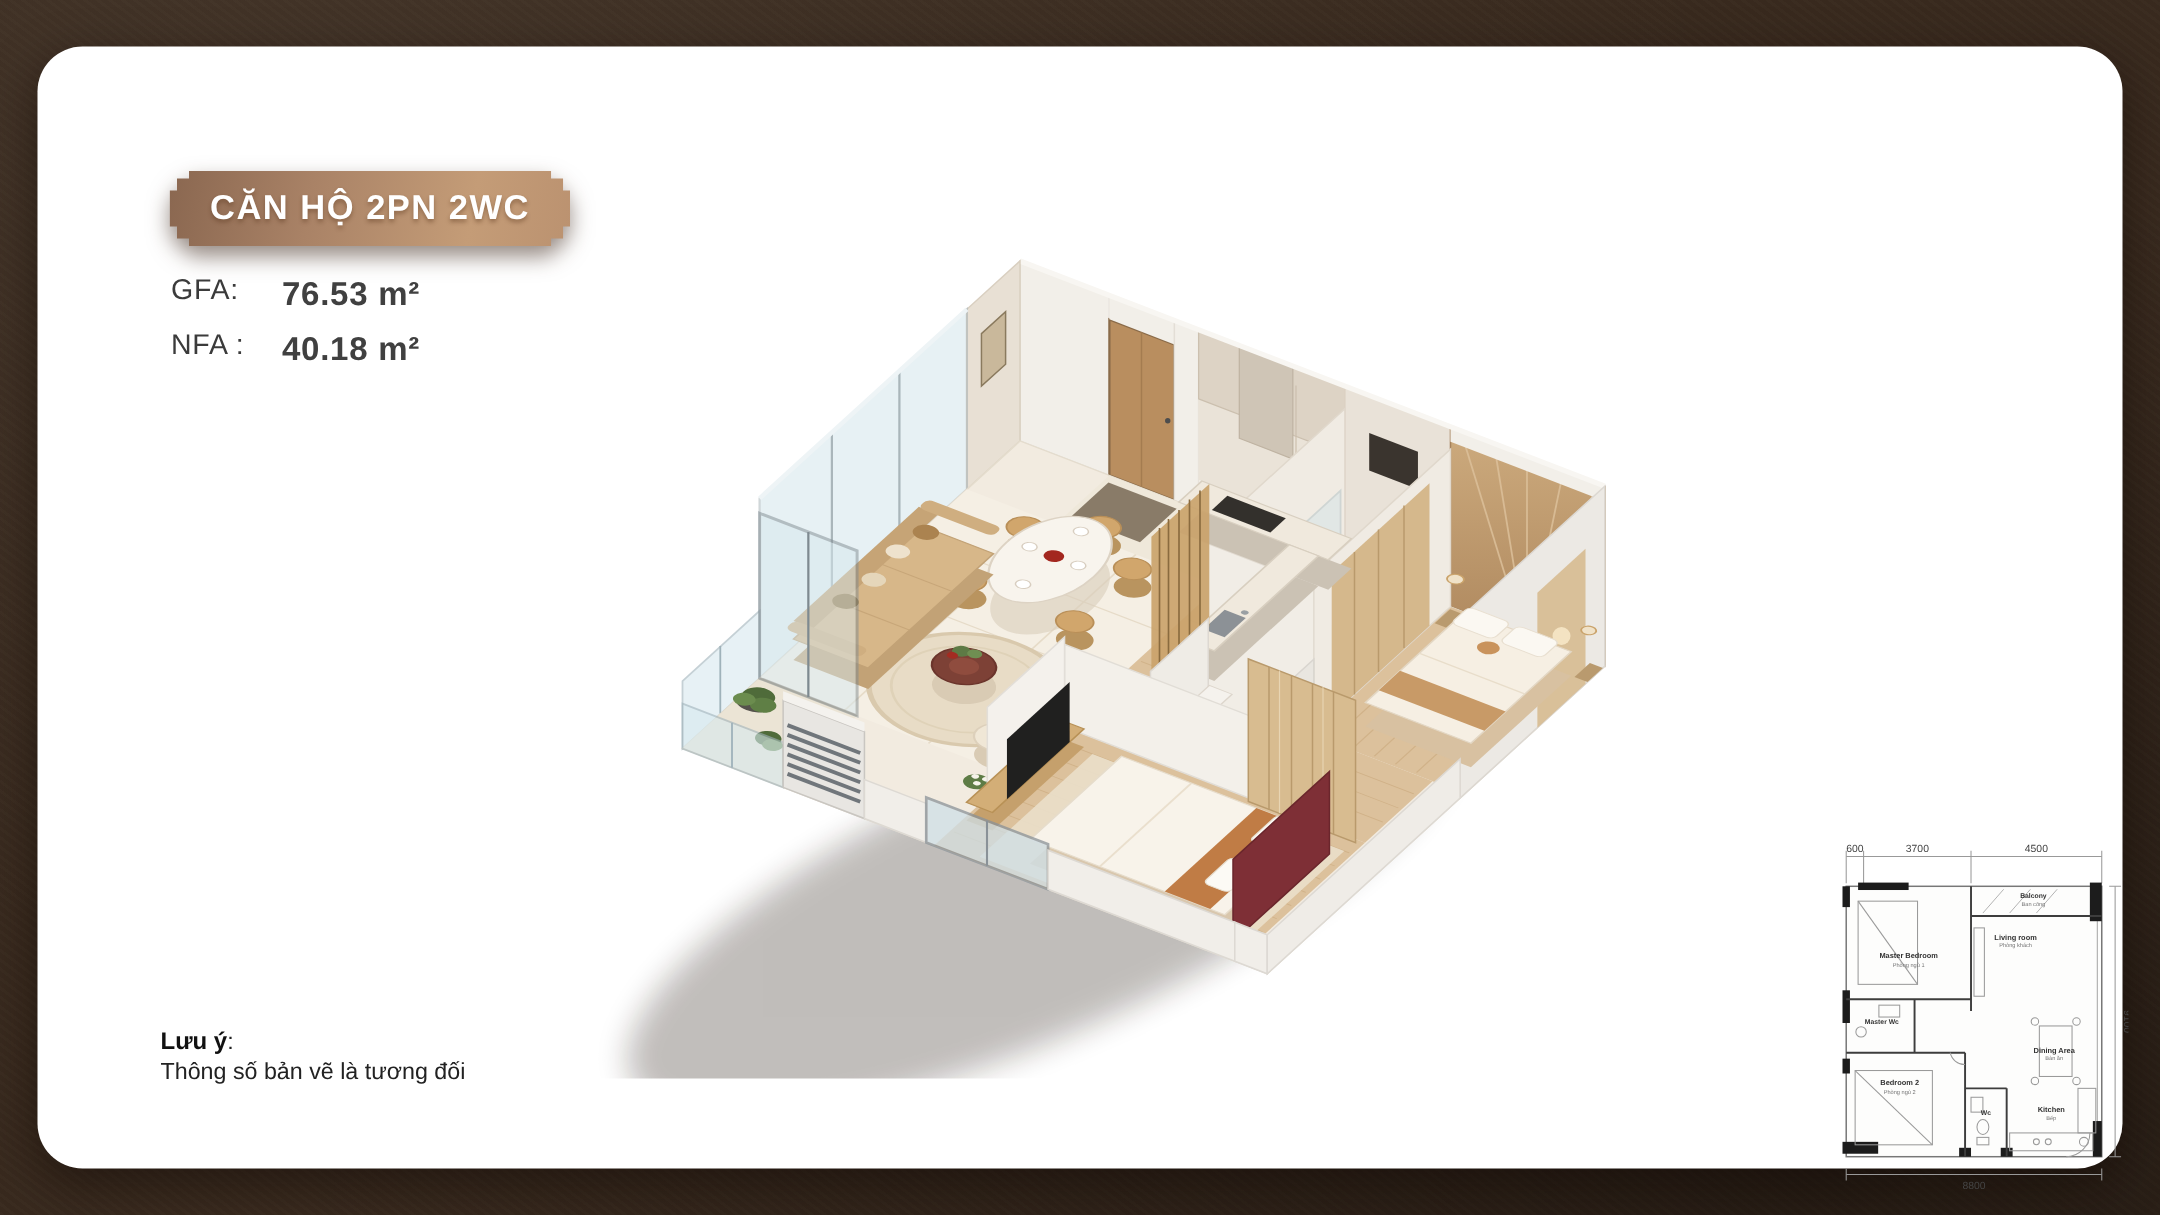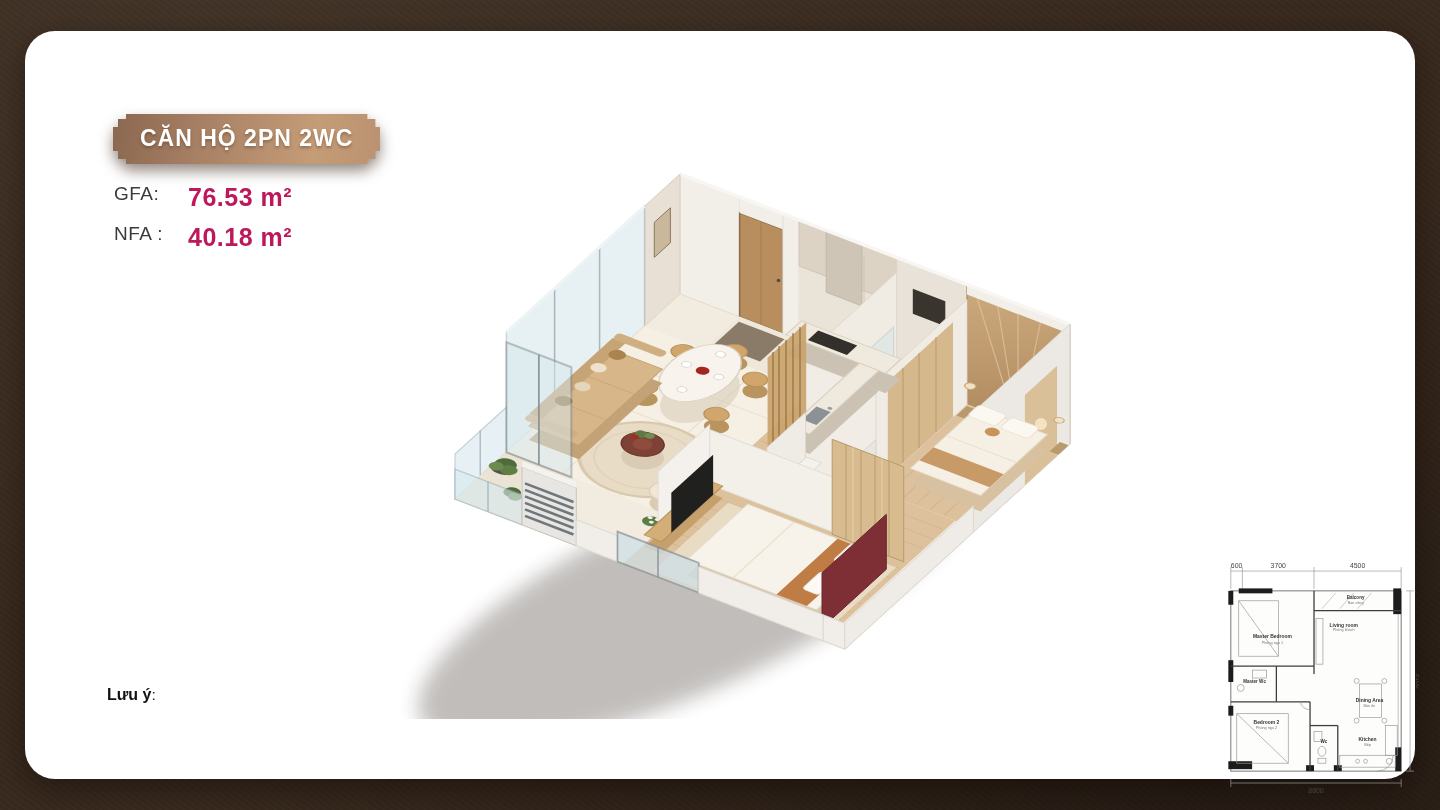--- a/index.html
+++ b/index.html
@@ -26,21 +26,21 @@
     text-shadow:0 2px 3px rgba(80,45,20,.4);
     clip-path:polygon(0 13px,5px 13px,5px 5px,13px 5px,13px 0,
       calc(100% - 13px) 0,calc(100% - 13px) 5px,calc(100% - 5px) 5px,calc(100% - 5px) 13px,100% 13px,
       100% calc(100% - 13px),calc(100% - 5px) calc(100% - 13px),calc(100% - 5px) calc(100% - 5px),
       calc(100% - 13px) calc(100% - 5px),calc(100% - 13px) 100%,13px 100%,13px calc(100% - 5px),
       5px calc(100% - 5px),5px calc(100% - 13px),0 calc(100% - 13px));
   }
   .areas{position:absolute;left:89px;top:152px;}
   .area-row{display:flex;align-items:flex-start;margin-bottom:11px;}
   .area-label{width:74px;font-size:19px;color:#3b3b3b;letter-spacing:.5px;}
-  .area-value{font-size:25px;font-weight:800;color:#be185d;letter-spacing:.5px;}
+  .area-value{font-size:22px;font-weight:800;color:#404040;letter-spacing:.5px;}
   .note{position:absolute;left:82px;top:653px;width:480px;font-size:15.5px;color:#222;line-height:1.32;}
   .note .t{font-weight:bold;color:#111;font-size:16px;text-align:right;}
   .miniplan{position:absolute;left:1186px;top:524px;width:208px;height:252px;}
   svg text{font-family:"Liberation Sans","DejaVu Sans",sans-serif;}
 </style>
 </head>
 <body>
 
 <div class="card">
 
@@ -528,15 +528,16 @@
       <text x="160" y="151" font-size="3.8" fill="#777">Bàn ăn</text>
       <text x="134" y="70" font-size="5" fill="#333" font-weight="bold">Living room</text>
       <text x="134" y="75" font-size="3.8" fill="#777">Phòng khách</text>
       <text x="146" y="42" font-size="4.6" fill="#333" font-weight="bold">Balcony</text>
       <text x="146" y="47" font-size="3.8" fill="#777">Ban công</text>
     </g>
   </svg>
 
   <div class="note">
     <div><span class="t">Lưu ý</span><span>:</span></div>
+    <div>Thông số bản vẽ là tương đối</div>
   </div>
 
 </div>
 
 </body></html>

